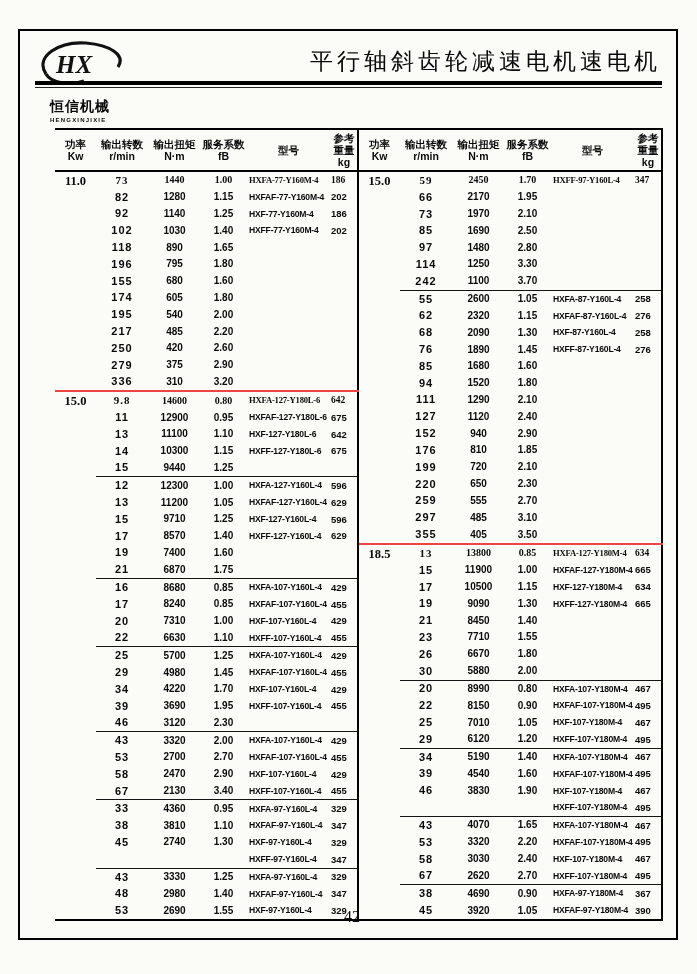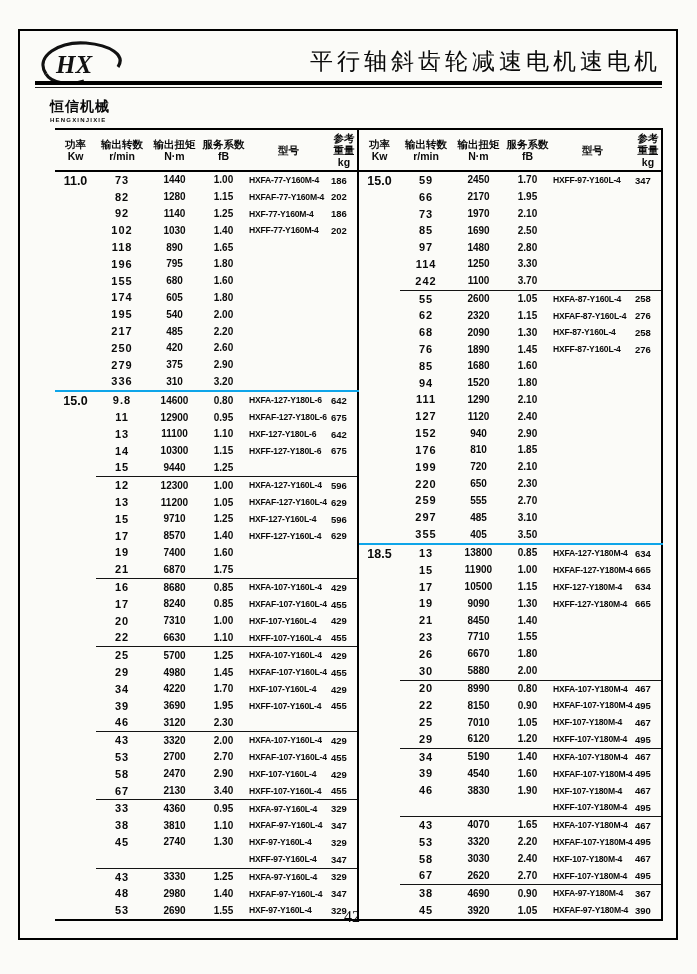--- a/index.html
+++ b/index.html
@@ -48,21 +48,21 @@
     height:16.8px;padding:0;text-align:center;vertical-align:middle;
     font-weight:bold;font-size:10.5px;line-height:1;
     overflow:hidden;white-space:nowrap;
   }
   td.c-power{font-size:12.5px;vertical-align:top;padding-top:3px;}
   td.c-speed{font-size:11px;letter-spacing:1px;}
   td.c-torque{font-size:10px;}
   td.c-fb{font-size:10px;}
   td.c-model{font-size:8.6px;text-align:left;padding-left:3px;letter-spacing:-0.2px;}
   td.c-weight{font-size:9.5px;text-align:left;}
-  tbody.section tr:first-child td{border-top:2px solid #0ea5e9;}
+  tbody.section tr:first-child td{border-top:2px solid #ef4444;font-family:Liberation Serif, serif;}
   tr.group-start td{border-top:1.5px solid #141414;}
 
   .page-number{
     position:absolute;left:0;right:0;top:908px;text-align:center;
     font-family:"Liberation Serif","DejaVu Serif",serif;font-size:16px;margin-left:7px;
   }
 </style>
 </head>
 <body>
 

